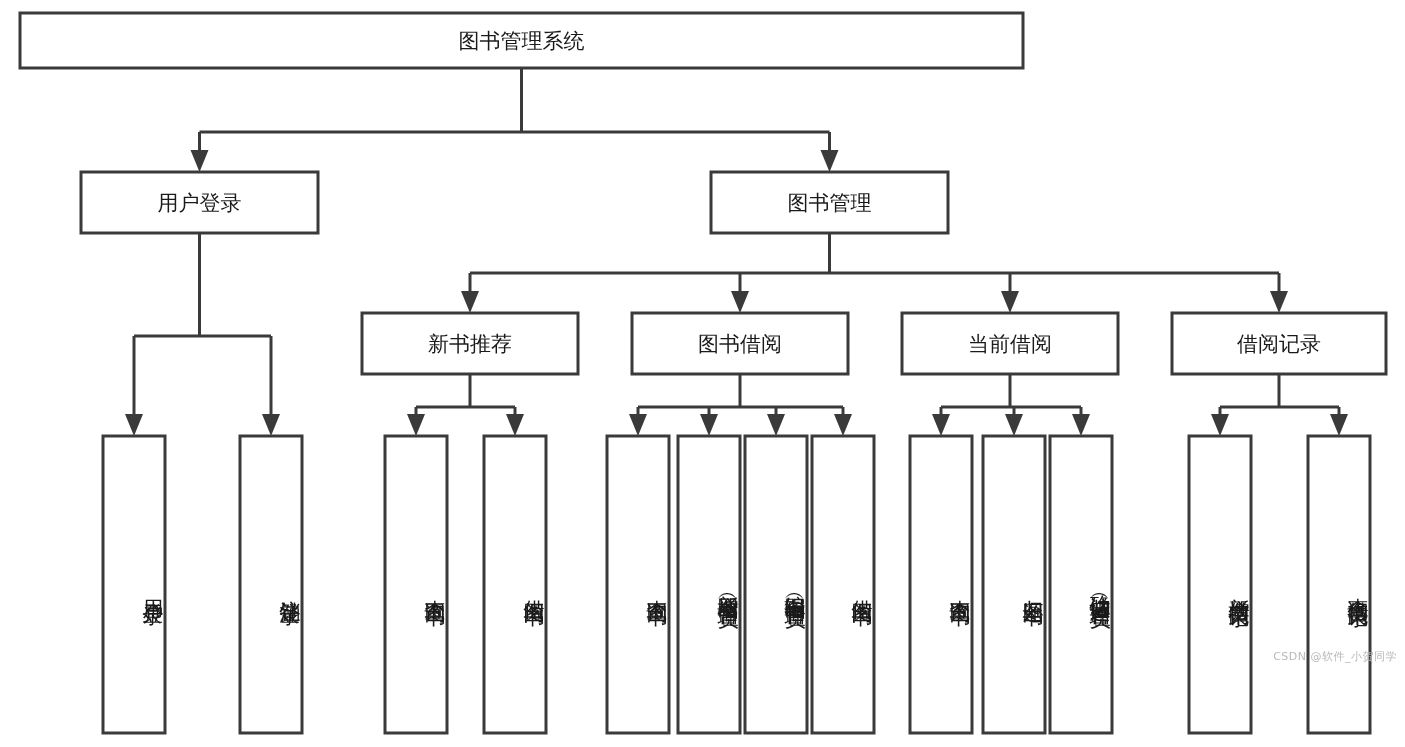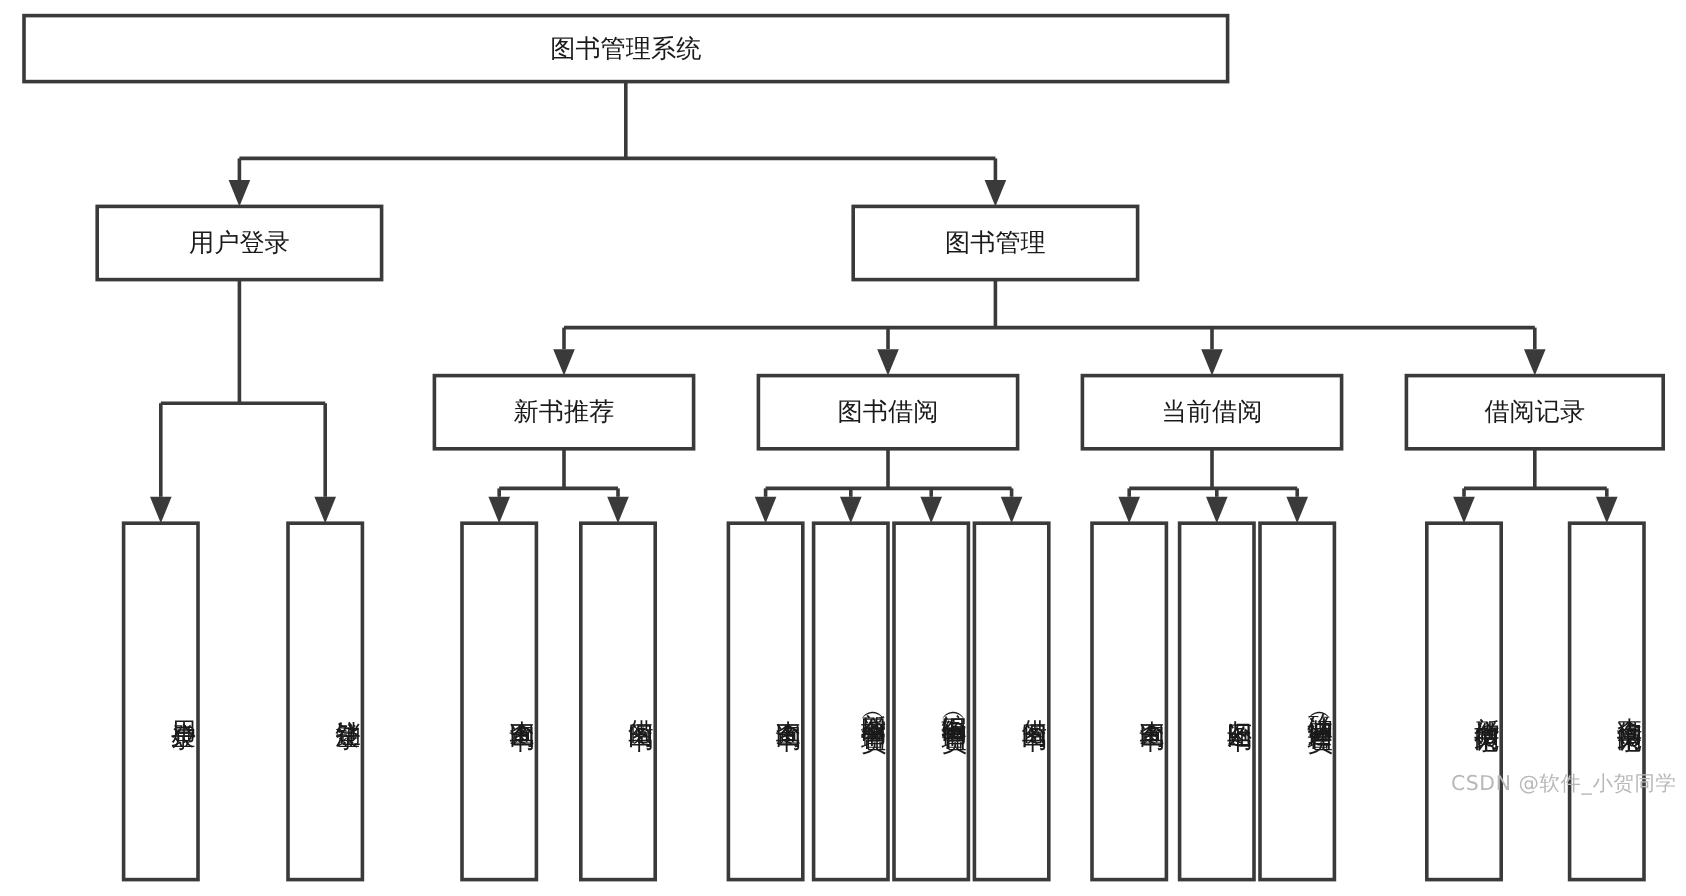--- a/index.html
+++ b/index.html
@@ -60,21 +60,21 @@
     letter-spacing: 2px;
     text-align: center;
     white-space: nowrap;
     pointer-events: none;
   }
   #watermark {
     position: absolute;
     right: 8px;
     bottom: 4px;
     font-family: "DejaVu Sans", "Liberation Sans", sans-serif;
-    font-size: 17px;
+    font-size: 11px;
     color: #b8b8b8;
     white-space: nowrap;
     letter-spacing: 0.5px;
     margin-left: 44px;
   }
 </style>
 </head>
 <body>
 
 <div id="diagram-root">

